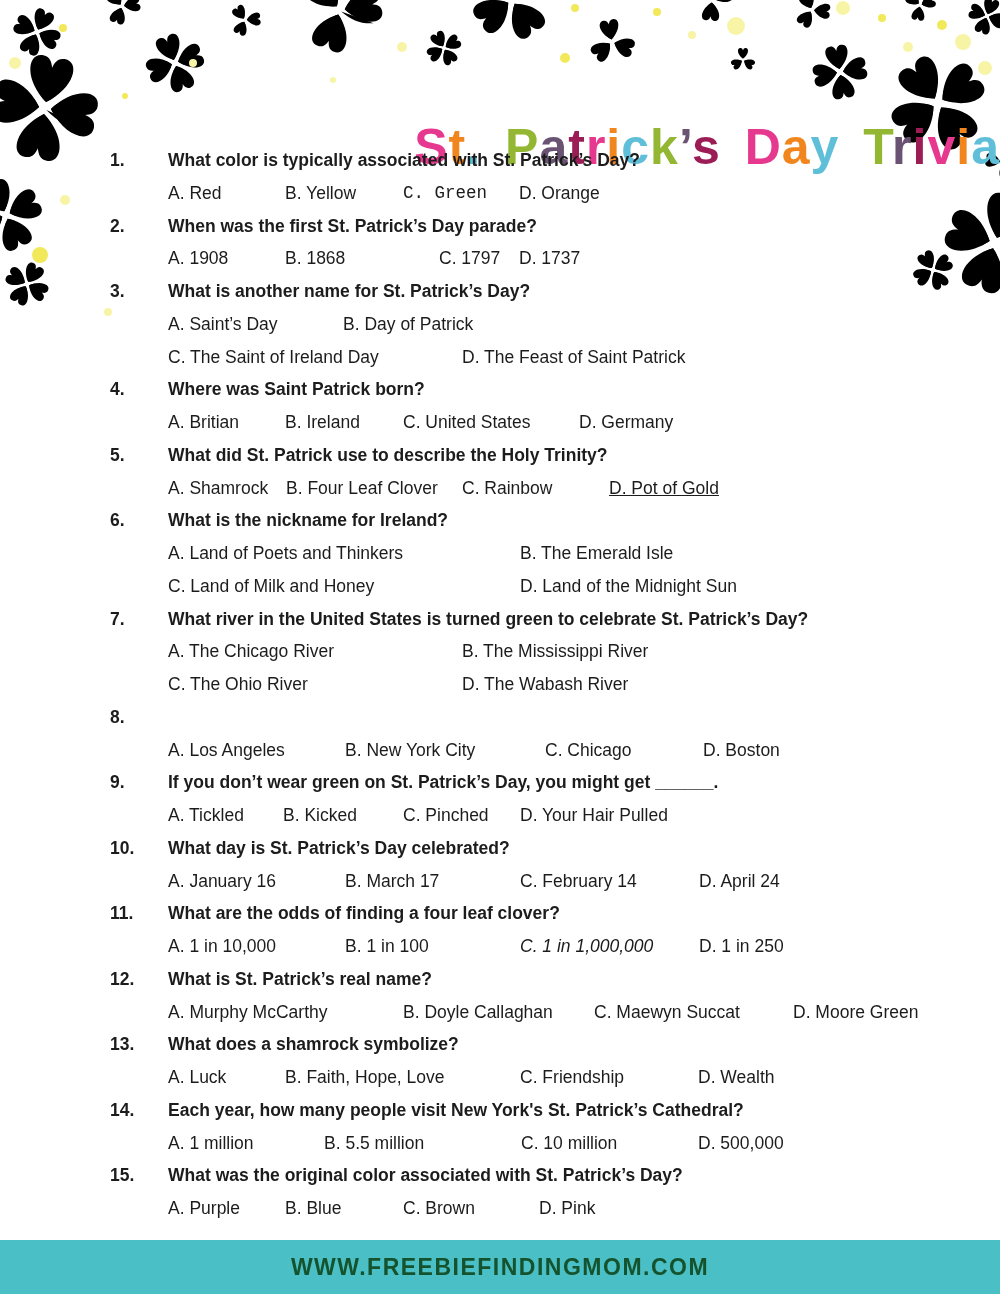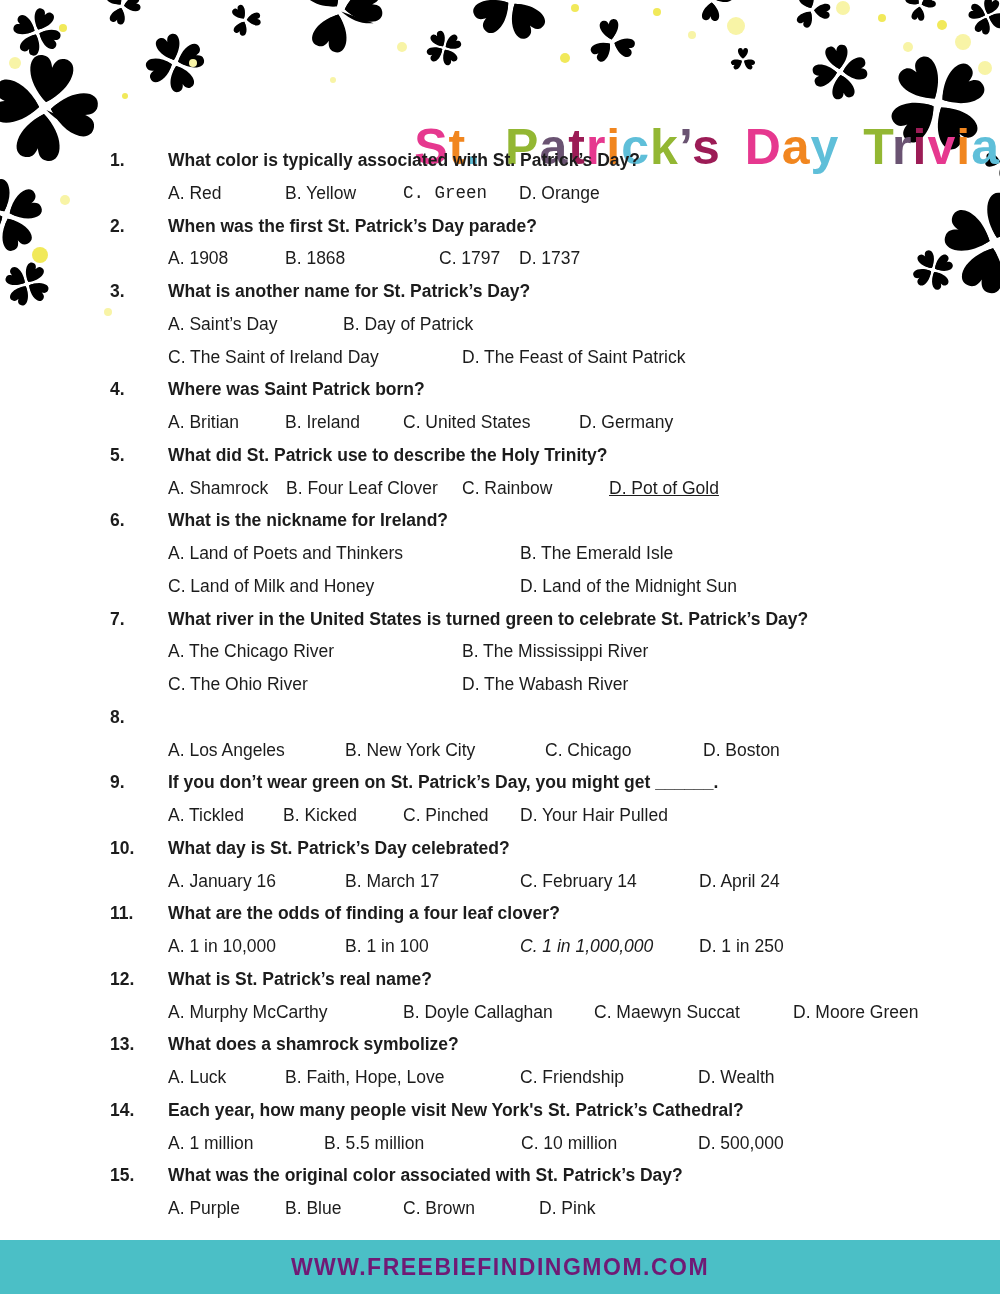--- a/index.html
+++ b/index.html
@@ -292,15 +292,15 @@
         <span class="qt">What was the original color associated with St. Patrick’s Day?</span>
       </div>
       <div class="line">
         <span class="opt" style="left: 168px;">A. Purple</span>
         <span class="opt" style="left: 285px;">B. Blue</span>
         <span class="opt" style="left: 403px; text-align: center;">C. Brown</span>
         <span class="opt" style="left: 520px; margin-left: 19px;">D. Pink</span>
       </div>
     </div>
   <div class="footer-bar" style="background: rgb(75, 191, 198);">
-    <span class="footer-text" style="color: #701a75;">WWW.FREEBIEFINDINGMOM.COM</span>
+    <span class="footer-text" style="color: #14532d;">WWW.FREEBIEFINDINGMOM.COM</span>
   </div>
 </div>
 
 </body></html>

